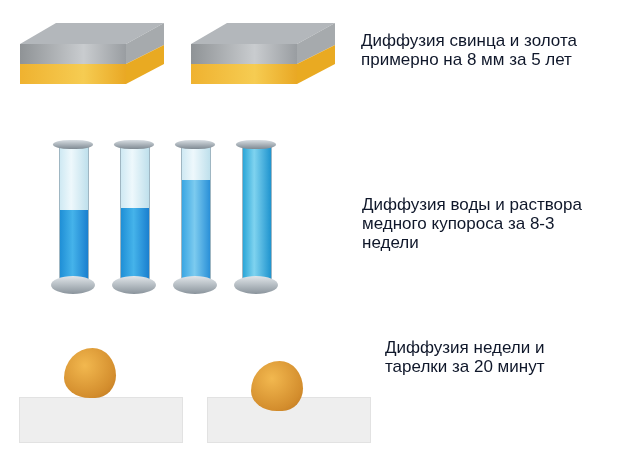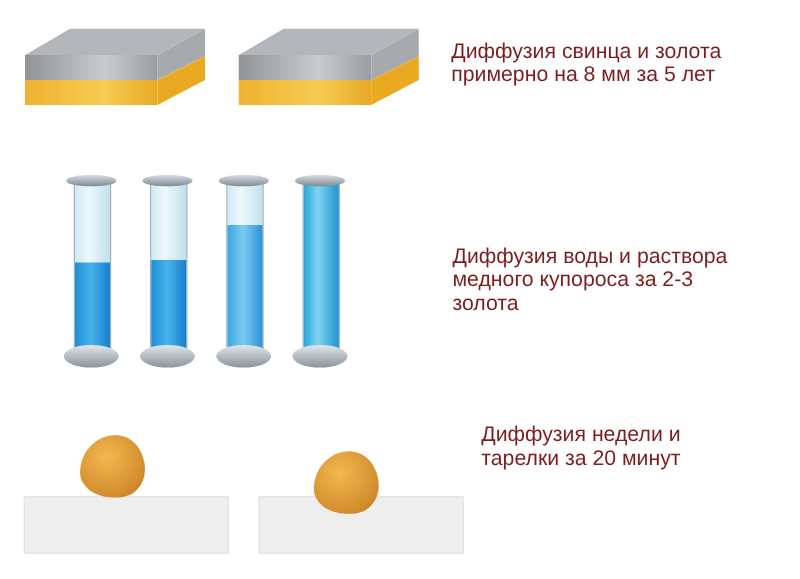--- a/index.html
+++ b/index.html
@@ -1,18 +1,18 @@
 <!DOCTYPE html>
 <html><head>
 <meta charset="utf-8">
 <style>
   html,body{margin:0;padding:0;background:#fff;}
   body{width:640px;height:463px;position:relative;overflow:hidden;font-family:"Liberation Sans",sans-serif;}
   .abs{position:absolute;}
-  .caption{position:absolute;color:#7f1d1d;font-size:17px;line-height:19px;font-weight:normal;}
+  .caption{position:absolute;color:#0f172a;font-size:17px;line-height:19px;font-weight:normal;}
   .caption div{white-space:nowrap;}
   
   .tube{position:absolute;width:44px;height:160px;}
   .tube .cap{position:absolute;left:2px;top:0;width:40px;height:9px;border-radius:50%/60%;
     background:linear-gradient(#d7dde2,#7f8a93);}
   .tube .glass{position:absolute;left:8px;top:7px;width:28px;height:133px;
     background:linear-gradient(90deg,#cfe9f3,#eef8fc 40%,#bfe0ec);border-left:1px solid #9fb6c2;border-right:1px solid #9fb6c2;}
   .tube .liquid{position:absolute;left:0;right:0;bottom:0;
     background:linear-gradient(90deg,#1f8fd6,#45b3ea 45%,#1a7fcf);}
   .tube .base{position:absolute;left:0;top:136px;width:44px;height:18px;border-radius:50%;
@@ -78,22 +78,22 @@
 </div>
 <div class="tube" style="left:234px;top:140px">
   <div class="glass">
       <div class="liquid" style="height:100%;background:linear-gradient(90deg,#2aa6d8,#7fd3ef 40%,#1f94cf);"></div>
     </div>
   <div class="cap"></div>
     <div class="base"></div>
 </div>
 <div class="caption" style="left:362px;top:195px">
   <div>Диффузия воды и раствора</div>
-  <div>медного купороса за 2-3</div>
-  <div>золота</div>
+  <div>медного купороса за 8-3</div>
+  <div>недели</div>
 </div>
 
 <div class="plate" style="left:19px;top:397px;width:162px;"></div>
 <div class="grain" style="left:64px;top:348px;"></div>
 <div class="plate" style="left:207px;top:397px;width:162px;"></div>
 <div class="grain" style="left:251px;top:361px;"></div>
 <div class="caption" style="left:385px;top:338px">
   <div>Диффузия недели и</div>
   <div>тарелки за 20 минут</div>
 </div>

